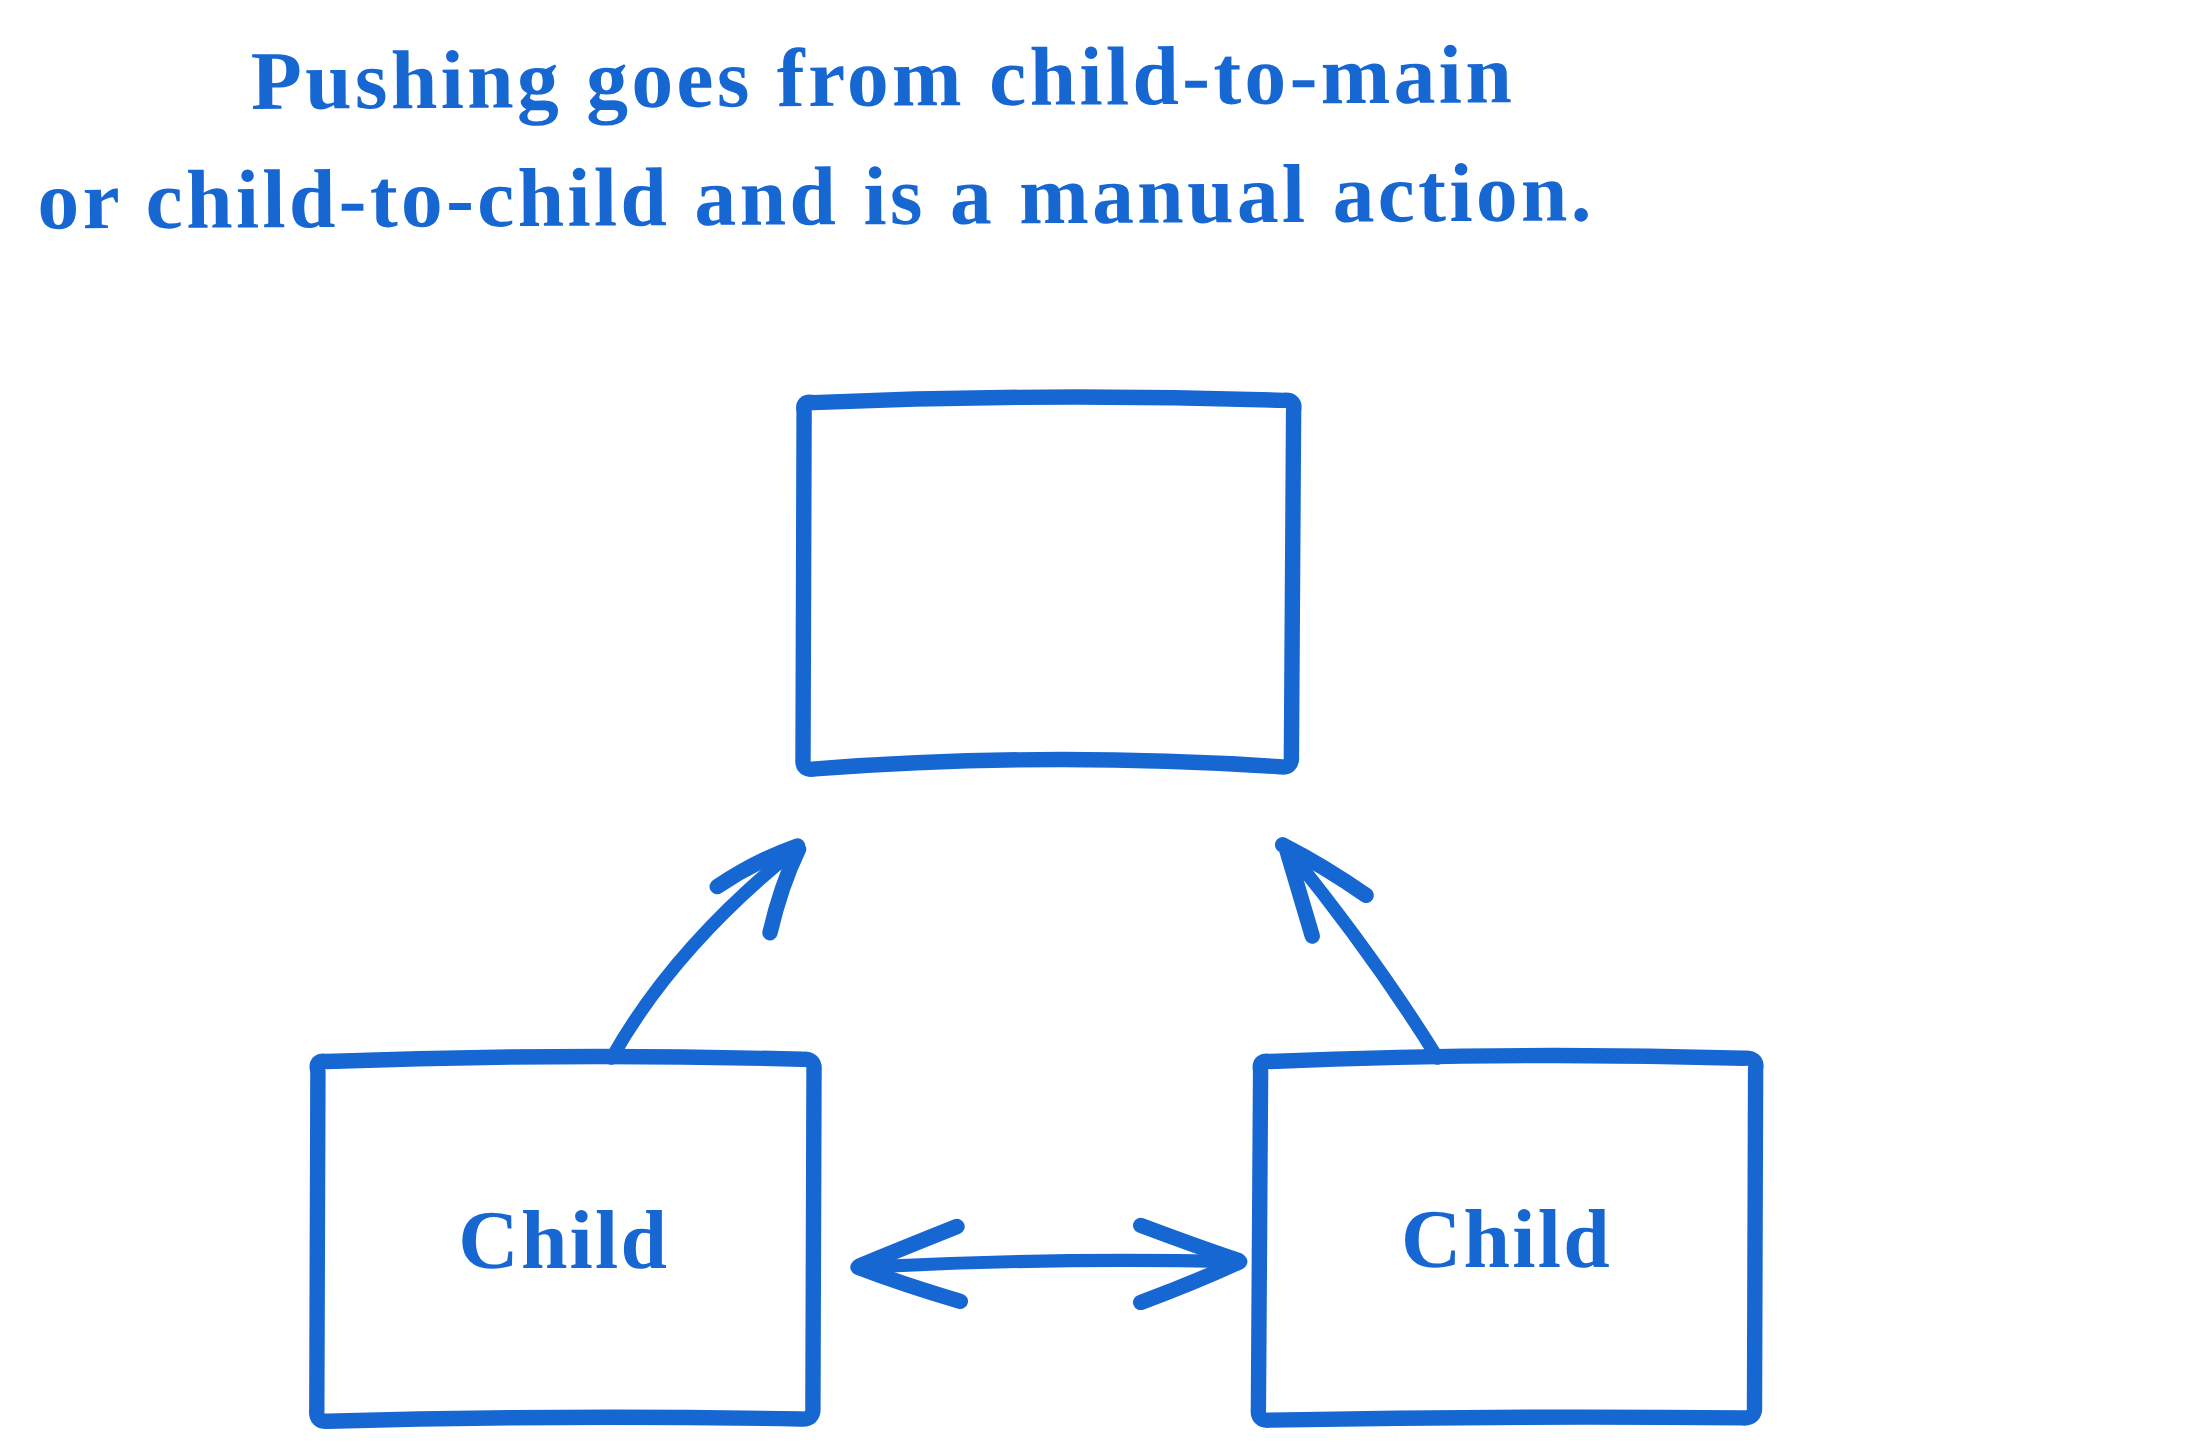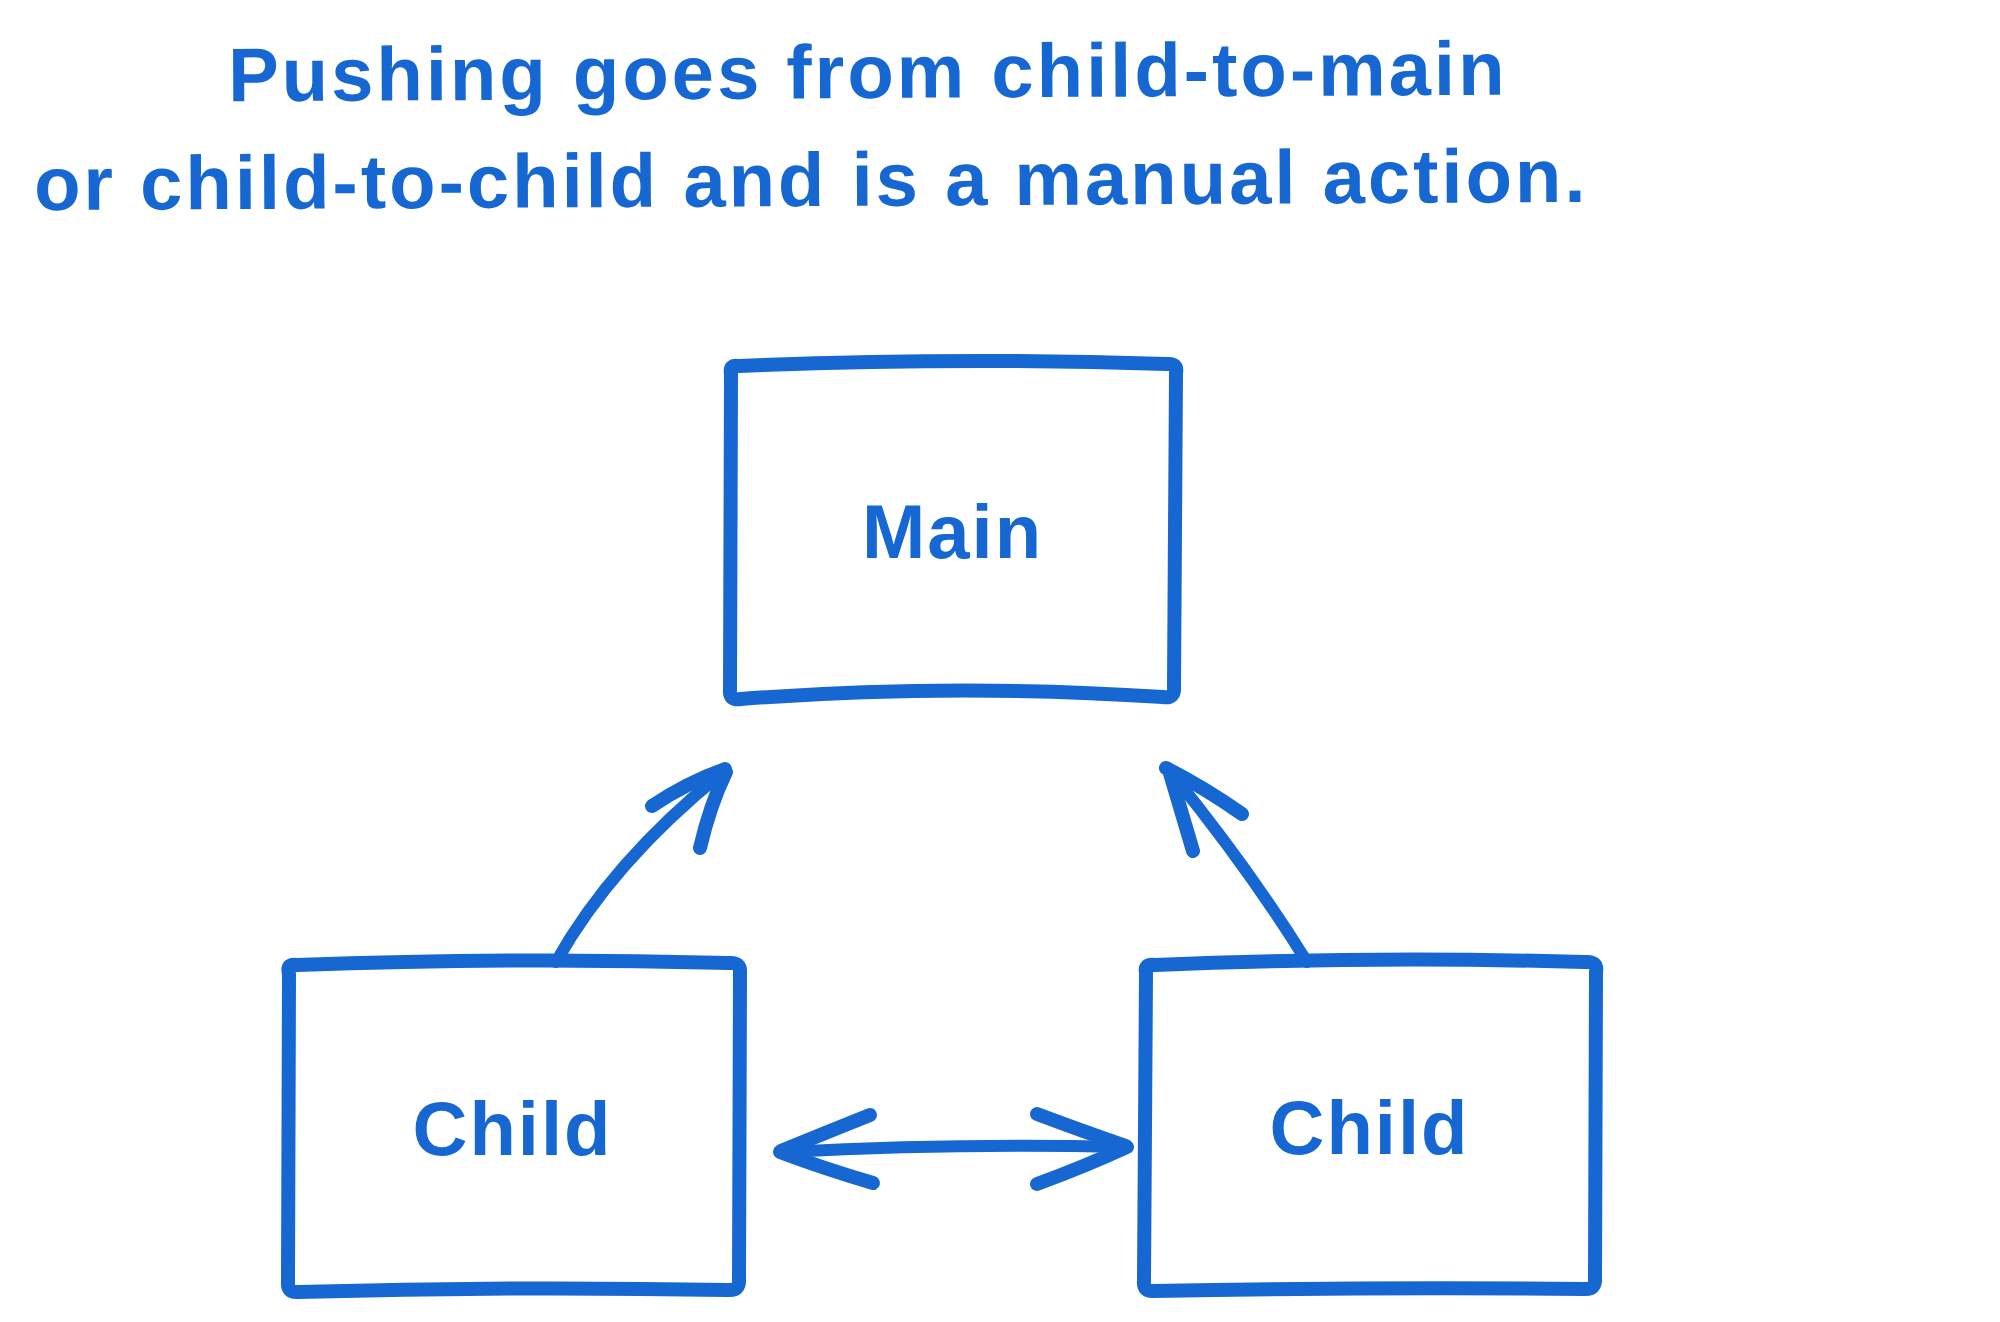--- a/index.html
+++ b/index.html
@@ -6,21 +6,21 @@
     margin: 0;
     padding: 0;
     background: #ffffff;
   }
   .canvas {
     position: relative;
     width: 1768px;
     height: 1322px;
     background: #ffffff;
     overflow: hidden;
-    font-family: Liberation Sans, sans-serif;
+    font-family: Liberation Serif, serif;
     color: #1767d3;
   }
   .strokes {
     position: absolute;
     left: 0;
     top: 0;
     width: 2000px;
     height: 1322px;
   }
   .strokes path {
@@ -100,17 +100,16 @@
     <path class="barb-stroke" d="M 1193 851 Q 1180 807 1169 770 M 1242 814 Q 1205 788 1166 768"></path>
 
     <path class="shaft-stroke" d="M 786 1152 Q 958 1143 1124 1147"></path>
     <path class="barb-stroke" d="M 870 1115 Q 820 1135 781 1151 M 873 1183 Q 822 1168 780 1152"></path>
     <path class="barb-stroke" d="M 1037 1114 Q 1085 1132 1126 1146 M 1037 1184 Q 1086 1166 1127 1147"></path>
   </svg>
 
   <div class="title-line title-line-1">Pushing goes from child-to-main</div>
   <div class="title-line title-line-2">or child-to-child and is a manual action.</div>
 
-  <div class="node-label label-main">Main</div>
   <div class="node-label label-child-left">Child</div>
   <div class="node-label label-child-right">Child</div>
 
 </div>
 
 </body></html>

